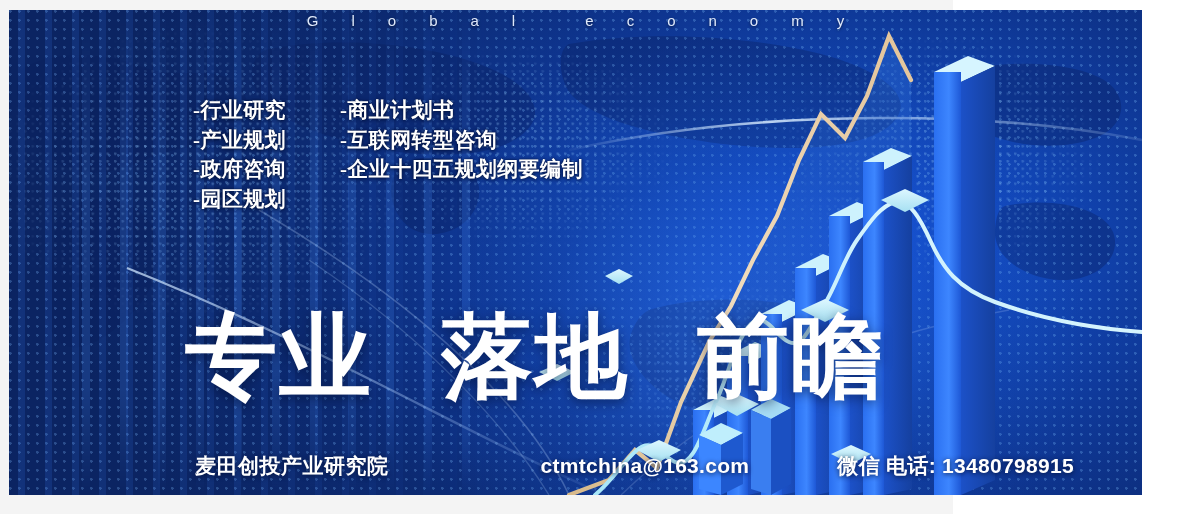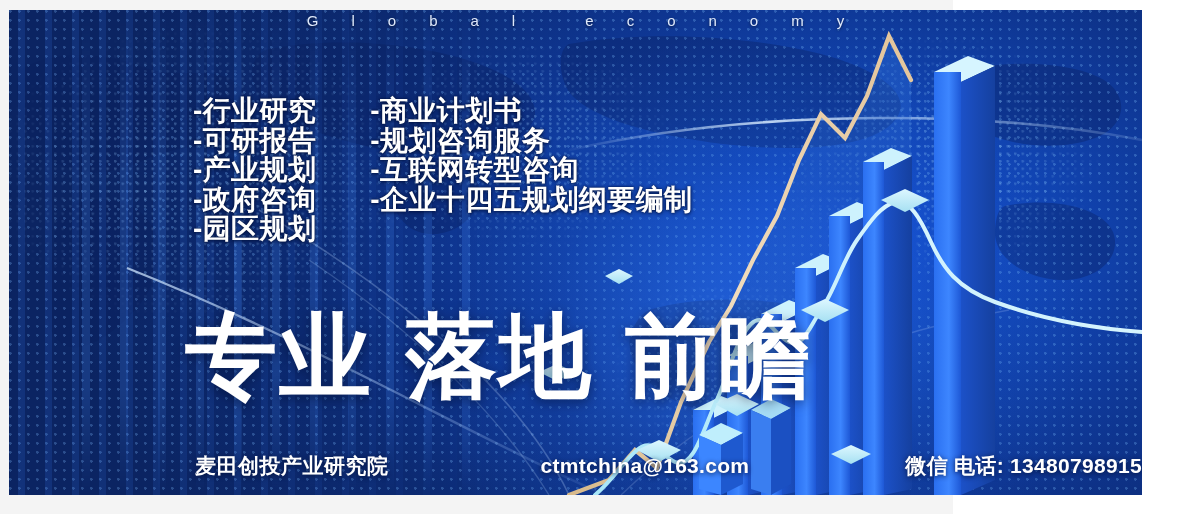--- a/index.html
+++ b/index.html
@@ -134,36 +134,37 @@
   .lists {
     position: absolute;
     left: 184px;
     top: 86px;
     display: flex;
     gap: 54px;
   }
   .list-col { display: flex; flex-direction: column; }
   .list-item {
     color: #ffffff;
-    font-size: 28px;
+    font-size: 21px;
     font-weight: 700;
     line-height: 29.5px;
     white-space: nowrap;
     letter-spacing: 0.4px;
     text-shadow: 0 1px 4px rgba(2,14,52,0.85), 0 0 2px rgba(2,14,52,0.9);
+    font-family: Liberation Serif, serif;
   }
 
   
   .slogan {
     position: absolute;
     left: 176px;
     top: 300px;
     display: flex;
     align-items: center;
-    gap: 32px;
+    gap: 68px;
     color: #ffffff;
     font-size: 92px;
     font-weight: 700;
     line-height: 1;
     letter-spacing: 2px;
     text-shadow: 0 3px 12px rgba(2,12,46,0.55);
   }
   .slogan-word { white-space: nowrap; }
 
   
@@ -175,21 +176,21 @@
     align-items: center;
     color: #ffffff;
     font-size: 21px;
     font-weight: 700;
     white-space: nowrap;
     text-shadow: 0 1px 5px rgba(2,14,52,0.9);
     gap: 44px;
   }
   .footer .org { letter-spacing: 0.5px; }
   .footer .email { margin-left: 108px; letter-spacing: 0.3px; }
-  .footer .contact { margin-left: 112px; letter-spacing: 0.3px; }
+  .footer .contact { margin-left: 44px; letter-spacing: 0.3px; }
 </style>
 </head>
 <body>
 
 <div id="banner-root">
   <div class="banner">
 
     <div class="continents">
       <svg class="layer" viewBox="0 0 1133 485" preserveAspectRatio="none">
         <g fill="#0a1f5c" opacity="0.85">
@@ -339,28 +340,26 @@
           <polygon points="762,409 782,398 782,474 762,485" fill="#1b50c2"></polygon>
         </g>
       </g>
     </svg>
 
     <div class="headline">Global economy</div>
 
     <div class="lists">
       <div class="list-col">
         <div class="list-item">-行业研究</div>
-        <div class="list-item">-可研报告</div>
         <div class="list-item">-产业规划</div>
         <div class="list-item">-政府咨询</div>
         <div class="list-item">-园区规划</div>
       </div>
       <div class="list-col">
         <div class="list-item">-商业计划书</div>
-        <div class="list-item">-规划咨询服务</div>
         <div class="list-item">-互联网转型咨询</div>
         <div class="list-item">-企业十四五规划纲要编制</div>
       </div>
     </div>
 
     <div class="slogan">
       <span class="slogan-word">专业</span>
       <span class="slogan-word">落地</span>
       <span class="slogan-word">前瞻</span>
     </div>

